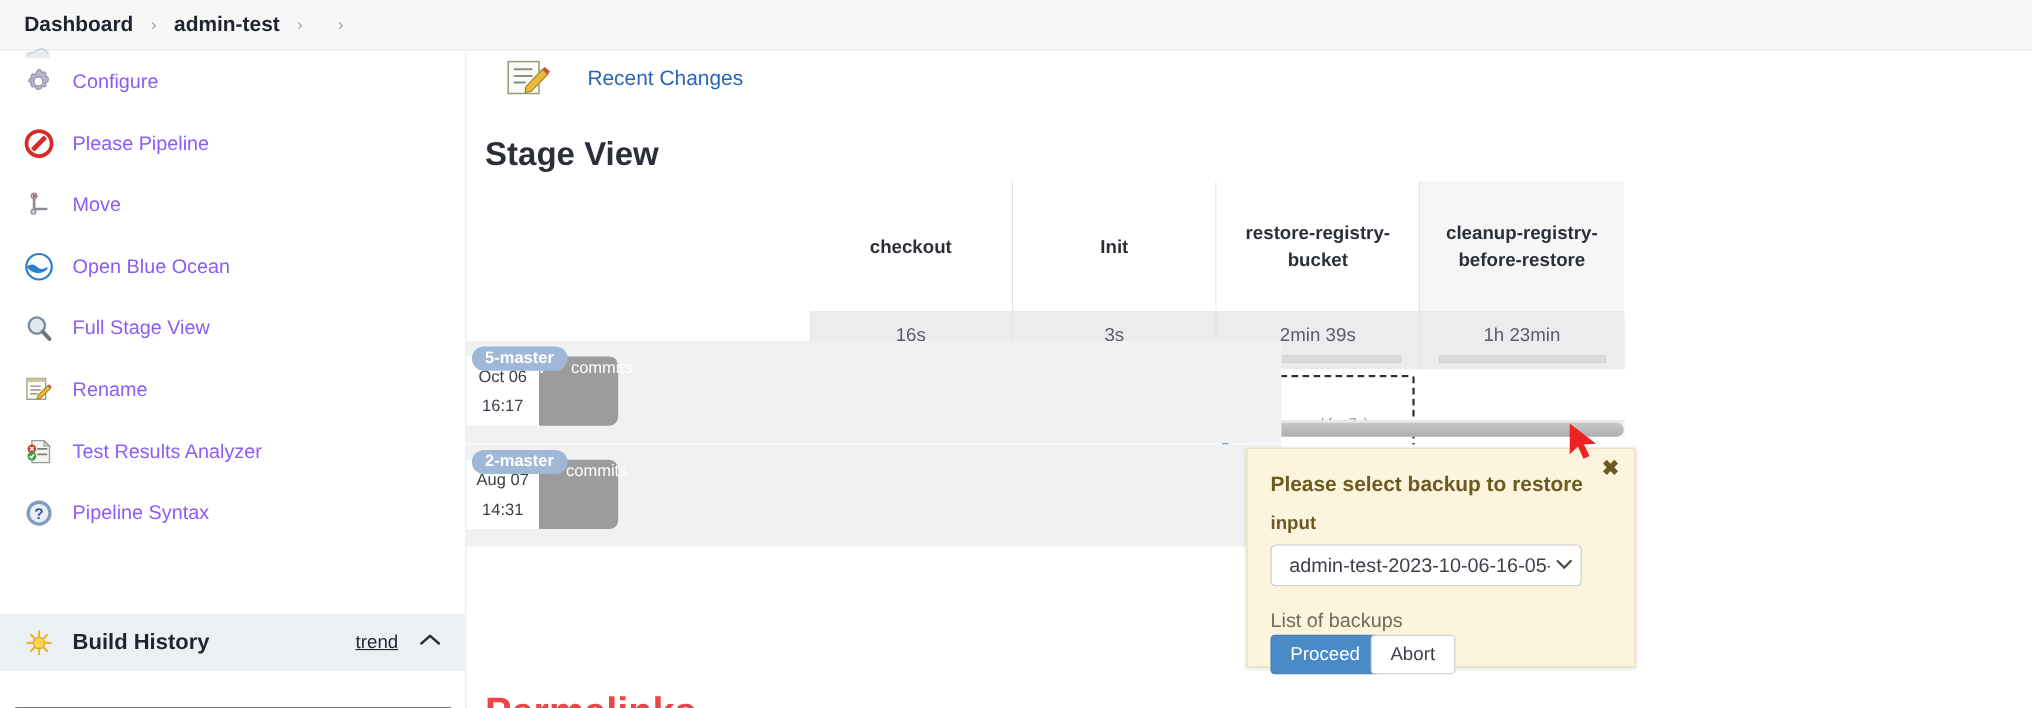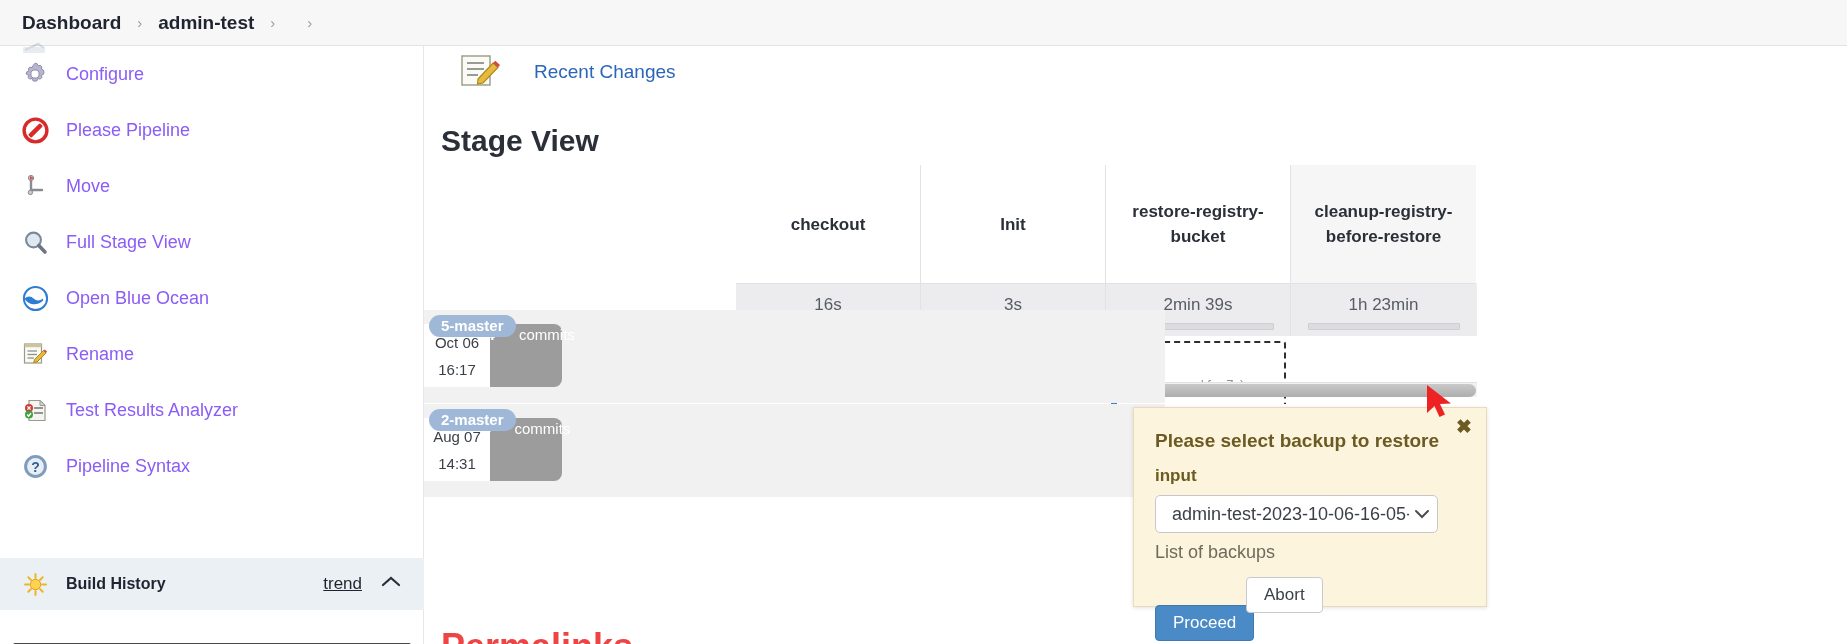--- a/index.html
+++ b/index.html
@@ -56,21 +56,21 @@
 
   
   #build-history-head {
     position: absolute; left: 0; top: 512px;
     width: 424px; height: 52px;
     background: #eaf0f4;
     display: flex; align-items: center;
     padding: 0 22px 0 20px;
   }
   #build-history-head .side-ico { margin-right: 16px; }
-  #build-history-title { font-size: 16px; font-weight: 700; flex: 1; }
+  #build-history-title { font-size: 20px; font-weight: 700; flex: 1; }
   #build-history-trend {
     font-size: 17px; color: #1f2430; text-decoration: underline;
     font-weight: 400; margin-right: 18px; cursor: pointer;
   }
   #build-history-collapse { cursor: pointer; }
 
   #find-wrap {
     position: absolute; left: 13px; top: 597px;
     width: 398px; height: 30px;
   }
@@ -248,29 +248,29 @@
     font-size: 18px; font-family: "Liberation Sans", sans-serif;
     padding: 0 28px 0 16px;
     appearance: none; -webkit-appearance: none;
     outline: none; cursor: pointer;
   }
   #modal-select-chevron {
     position: absolute; left: 279px; top: 98px;
     pointer-events: none;
   }
   #modal-desc {
-    position: absolute; left: 21px; top: 134px;
+    position: absolute; left: 21px; top: 146px;
     font-size: 18px; color: #6f6a5c;
   }
   #modal-proceed {
     position: absolute; left: 21px; top: 169px;
     background: #4a8ac7; color: #fff;
     border: 1px solid #3f7ab3; border-radius: 4px;
     font-size: 17px; font-family: "Liberation Sans", sans-serif;
-    padding: 7px 17px; cursor: pointer; margin-top: 28px;
+    padding: 7px 17px; cursor: pointer;
   }
   #modal-abort {
     position: absolute; left: 112px; top: 169px;
     background: #fff; color: #3b3f48;
     border: 1px solid #c9c9cd; border-radius: 4px;
     font-size: 17px; font-family: "Liberation Sans", sans-serif;
     padding: 7px 17px; cursor: pointer;
   }
 
   
@@ -334,35 +334,35 @@
         <path d="M8 3 L12 5.2 L8 7" fill="#d94f4f"></path>
         <circle cx="8.4" cy="19.4" r="2.2" fill="#c8c8cf" stroke="#8a8a92" stroke-width="1"></circle>
       </svg>
     </span>
     <span class="side-label">Move</span>
   </div>
 
   <div class="side-item">
     <span class="side-ico">
       <svg width="27" height="27" viewBox="0 0 27 27">
+        <circle cx="13.5" cy="13.5" r="11.6" fill="#ffffff" stroke="#2d7dd2" stroke-width="2"></circle>
+        <path d="M2.4 13.5 q5-4.2 9.2 0 t9.5 0 v2 a11.6 11.6 0 0 1 -18.7 -2z" fill="#2d7dd2"></path>
+      </svg>
+    </span>
+    <span class="side-label">Open Blue Ocean</span>
+  </div>
+
+  <div class="side-item">
+    <span class="side-ico">
+      <svg width="27" height="27" viewBox="0 0 27 27">
         <circle cx="11.5" cy="11" r="7.4" fill="#dfe8f2" stroke="#7b8a99" stroke-width="2.1"></circle>
         <line x1="16.8" y1="16.5" x2="23" y2="23" stroke="#6d7782" stroke-width="3.6" stroke-linecap="round"></line>
       </svg>
     </span>
     <span class="side-label">Full Stage View</span>
-  </div>
-
-  <div class="side-item">
-    <span class="side-ico">
-      <svg width="27" height="27" viewBox="0 0 27 27">
-        <circle cx="13.5" cy="13.5" r="11.6" fill="#ffffff" stroke="#2d7dd2" stroke-width="2"></circle>
-        <path d="M2.4 13.5 q5-4.2 9.2 0 t9.5 0 v2 a11.6 11.6 0 0 1 -18.7 -2z" fill="#2d7dd2"></path>
-      </svg>
-    </span>
-    <span class="side-label">Open Blue Ocean</span>
   </div>
 
   <div class="side-item">
     <span class="side-ico">
       <svg width="28" height="28" viewBox="0 0 28 28">
         <rect x="3.5" y="4" width="17" height="19" fill="#fbfbf5" stroke="#9a9a86" stroke-width="1.2"></rect>
         <rect x="3.5" y="4" width="17" height="3.2" fill="#ccc49a"></rect>
         <line x1="6.5" y1="11" x2="16" y2="11" stroke="#8e8e8e" stroke-width="1.3"></line>
         <line x1="6.5" y1="14.5" x2="16" y2="14.5" stroke="#8e8e8e" stroke-width="1.3"></line>
         <line x1="6.5" y1="18" x2="13" y2="18" stroke="#8e8e8e" stroke-width="1.3"></line>

